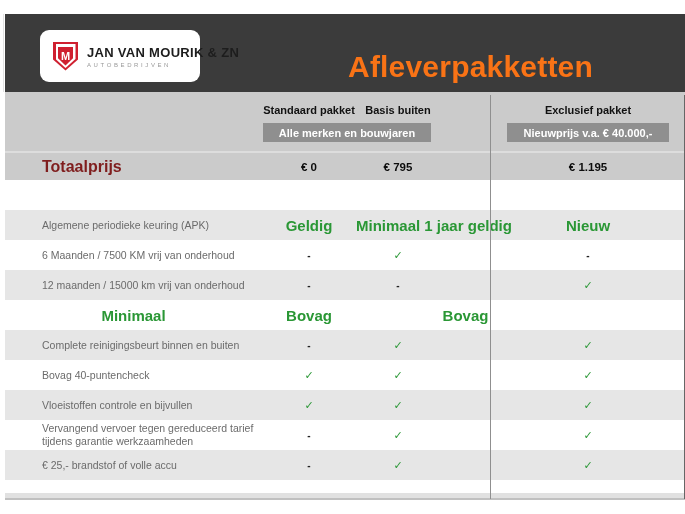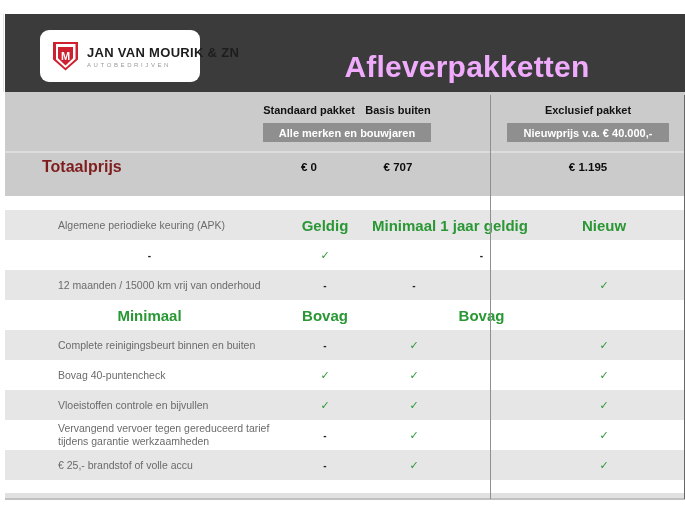--- a/index.html
+++ b/index.html
@@ -30,52 +30,52 @@
   .shield-inner{position:absolute;left:2.5px;top:2.5px;right:2.5px;bottom:2.5px;background:#ffffff;}
   .shield-core{
     position:absolute;left:5px;top:5px;right:5px;bottom:5px;background:#cf2030;
     display:flex;align-items:center;justify-content:center;
     color:#fff;font-weight:bold;font-size:11px;line-height:1;
   }
   .brand-text{display:flex;flex-direction:column;}
   .brand-name{font-size:13px;font-weight:bold;color:#1d1d1d;letter-spacing:.3px;white-space:nowrap;}
   .brand-sub{font-size:6px;color:#9a9a9a;letter-spacing:2.6px;margin-top:2px;white-space:nowrap;}
   .page-title{
-    position:absolute;left:322px;top:36px;width:280px;
-    color:#f0abfc;font-size:30px;font-weight:bold;letter-spacing:.2px;
-    text-align:center;white-space:nowrap;
+    position:absolute;left:308px;top:36px;width:280px;
+    color:#f97316;font-size:30px;font-weight:bold;letter-spacing:.2px;
+    text-align:right;white-space:nowrap;
   }
 
   
   .grid{display:grid;grid-template-columns:257px 94px 84px 51px 194px;align-items:center;}
 
   
   .subhead{
-    position:absolute;left:5px;right:0;top:92px;height:104px;
+    position:absolute;left:5px;right:0;top:92px;height:88px;
     background:#cbcbcb;
   }
   .pkg-names{position:absolute;left:0;right:0;top:9px;height:18px;}
   .pkg-name{font-size:11px;font-weight:bold;color:#111;text-align:center;white-space:nowrap;}
   .banner{
     position:absolute;top:31px;height:19px;background:#8f8f8f;
     color:#ffffff;font-size:11px;font-weight:bold;
     display:flex;align-items:center;justify-content:center;white-space:nowrap;
   }
   .banner.shared{left:258px;width:168px;}
   .banner.excl{left:502px;width:162px;}
   .totals{
     position:absolute;left:0;right:0;top:59px;height:28px;
     border-top:2px solid #dddddd;
   }
   .totals-label{font-size:16px;font-weight:bold;color:#7f1d1d;padding-left:37px;}
   .price{font-size:11.5px;font-weight:bold;color:#0d0d0d;text-align:center;white-space:nowrap;}
 
   
   .rows{position:absolute;left:5px;right:0;top:210px;}
-  .t-row{height:30px;padding-left:16px;}
+  .t-row{height:30px;}
   .t-row.striped{background:#e6e6e6;}
   .t-row.plain{background:#ffffff;}
   .row-label{
     font-size:10.5px;color:#6b6b6b;padding-left:37px;line-height:1.2;
   }
   .cell{text-align:center;white-space:nowrap;}
   .cell.check{color:#2a9735;font-size:11px;}
   .cell.dash{color:#222222;font-size:10px;font-weight:bold;}
   .cell.gtext{color:#2a9735;font-size:15px;font-weight:bold;}
 
@@ -115,35 +115,36 @@
       <div class="pkg-name">Basis buiten</div>
       <div></div>
       <div class="pkg-name">Exclusief pakket</div>
     </div>
     <div class="banner shared">Alle merken en bouwjaren</div>
     <div class="banner excl">Nieuwprijs v.a. € 40.000,-</div>
 
     <div class="totals grid">
       <div class="totals-label">Totaalprijs</div>
       <div class="price">€ 0</div>
-      <div class="price">€ 707</div>
+      <div class="price">€ 795</div>
       <div></div>
       <div class="price">€ 1.195</div>
     </div>
   </div>
 
   <div class="rows">
       <div class="grid t-row striped">
         <div class="row-label">Algemene periodieke keuring (APK)</div>
         <div class="cell gtext">Geldig</div>
         <div class="cell gtext">Minimaal 1 jaar geldig</div>
         <div></div>
         <div class="cell gtext">Nieuw</div>
       </div>
       <div class="grid t-row plain">
+        <div class="row-label">6 Maanden / 7500 KM vrij van onderhoud</div>
         <div class="cell dash">-</div>
         <div class="cell check">✓</div>
         <div></div>
         <div class="cell dash">-</div>
       </div>
       <div class="grid t-row striped">
         <div class="row-label">12 maanden / 15000 km vrij van onderhoud</div>
         <div class="cell dash">-</div>
         <div class="cell dash">-</div>
         <div></div>

